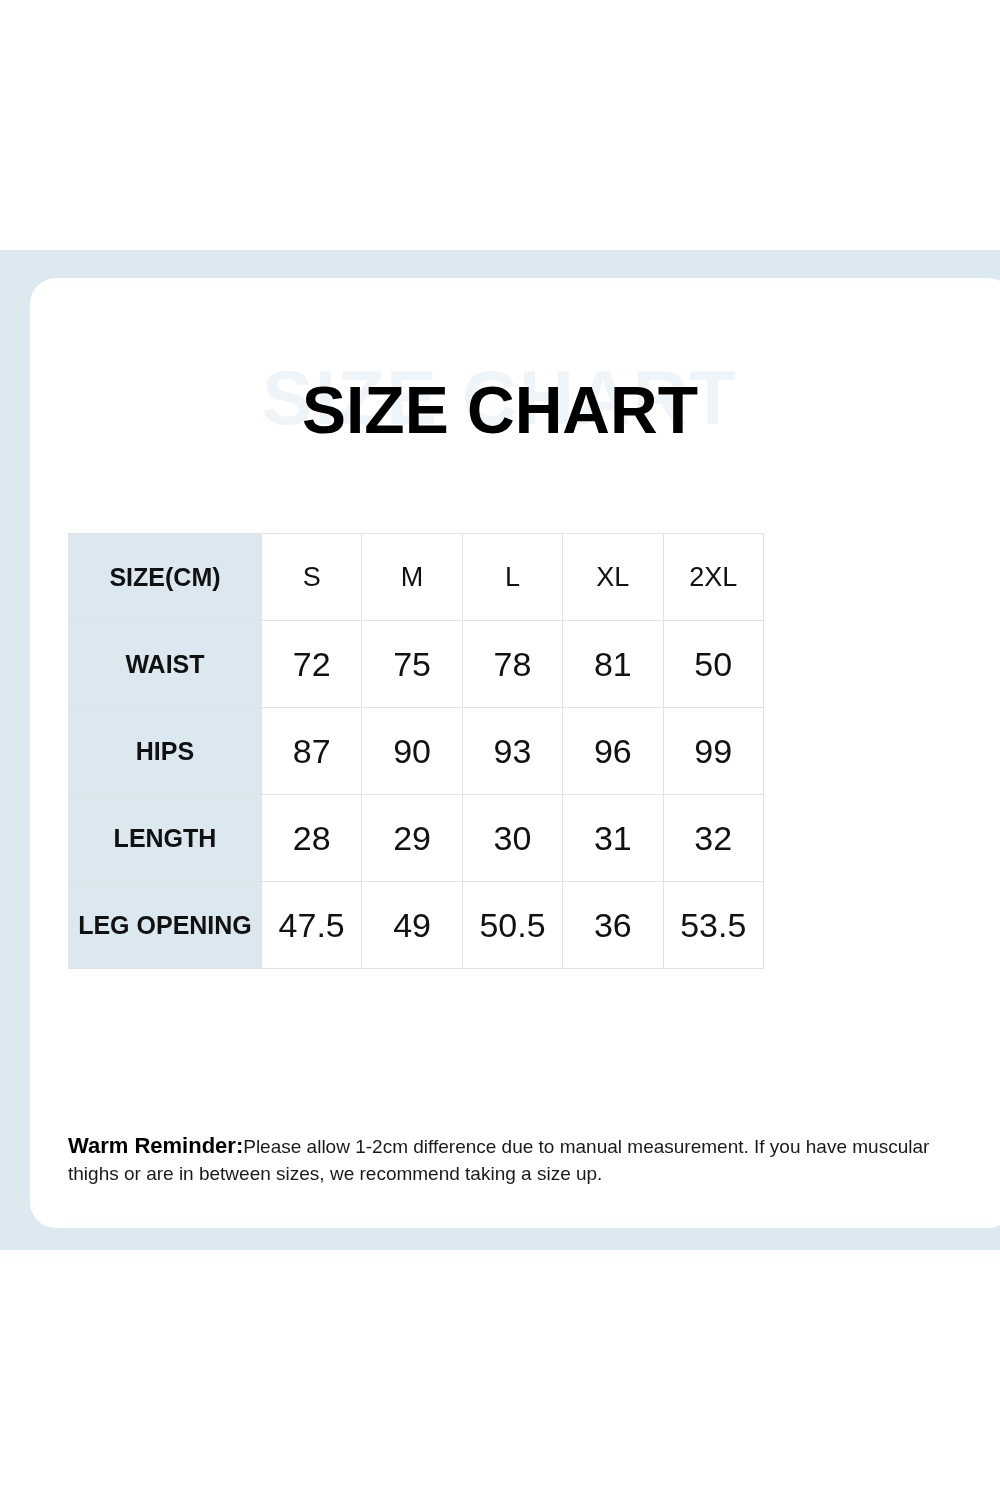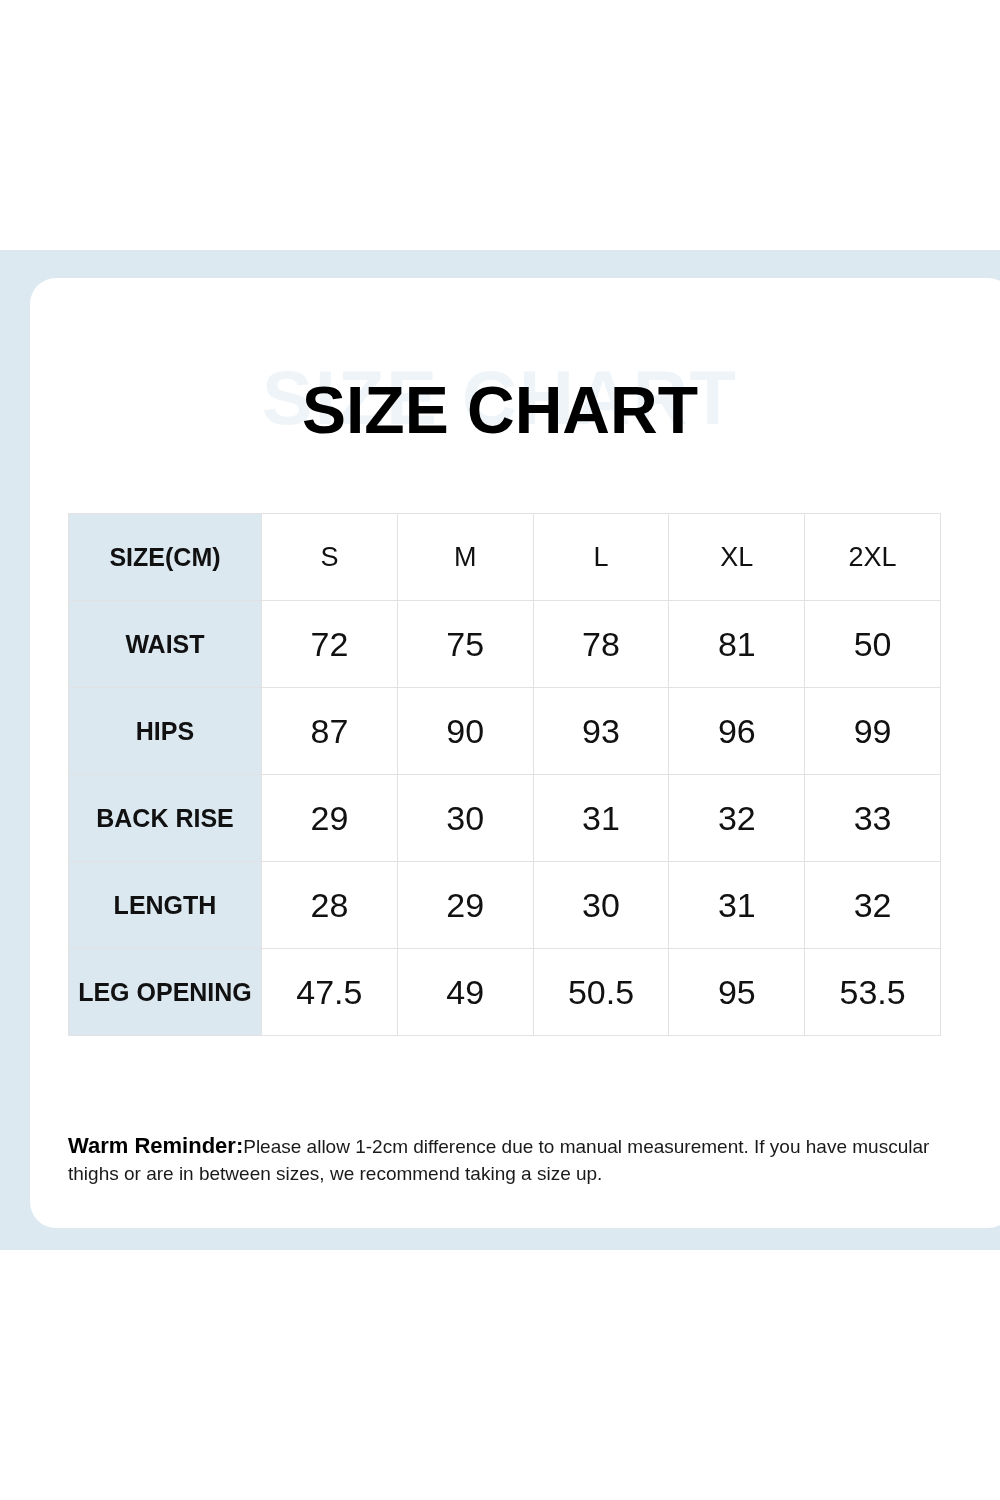--- a/index.html
+++ b/index.html
@@ -65,22 +65,22 @@
     text-align: center;
     font-size: 66px;
     font-weight: bold;
     color: #000000;
     letter-spacing: 0px;
     line-height: 90px;
   }
   table.size-table {
     position: absolute;
     left: 38px;
-    top: 235px;
-    width: 873px;
+    top: 255px;
+    width: 696px;
     border-collapse: collapse;
     table-layout: fixed;
   }
   table.size-table td {
     border: 1px solid #e2e2e2;
     text-align: center;
     vertical-align: middle;
     height: 84px;
     color: #111111;
     font-size: 34px;
@@ -153,44 +153,36 @@
         <tr>
           <td class="rowhead">HIPS</td>
           <td>87</td>
           <td>90</td>
           <td>93</td>
           <td>96</td>
           <td>99</td>
         </tr>
 
 
-        <tr>
-          <td class="rowhead">BACK RISE</td>
-          <td>29</td>
-          <td>30</td>
-          <td>31</td>
-          <td>32</td>
-          <td>33</td>
-        </tr>
 
         <tr>
           <td class="rowhead">LENGTH</td>
           <td>28</td>
           <td>29</td>
           <td>30</td>
           <td>31</td>
           <td>32</td>
         </tr>
 
         <tr>
           <td class="rowhead">LEG OPENING</td>
           <td>47.5</td>
           <td>49</td>
           <td>50.5</td>
-          <td>95</td>
+          <td>36</td>
           <td>53.5</td>
         </tr>
       </tbody>
     </table>
 
     <div class="reminder">
       <span class="rem-label">Warm Reminder:</span><span class="rem-text">Please allow 1-2cm difference due to manual measurement. If you have muscular thighs or are in between sizes, we recommend taking a size up.</span>
     </div>
 
   </div>

